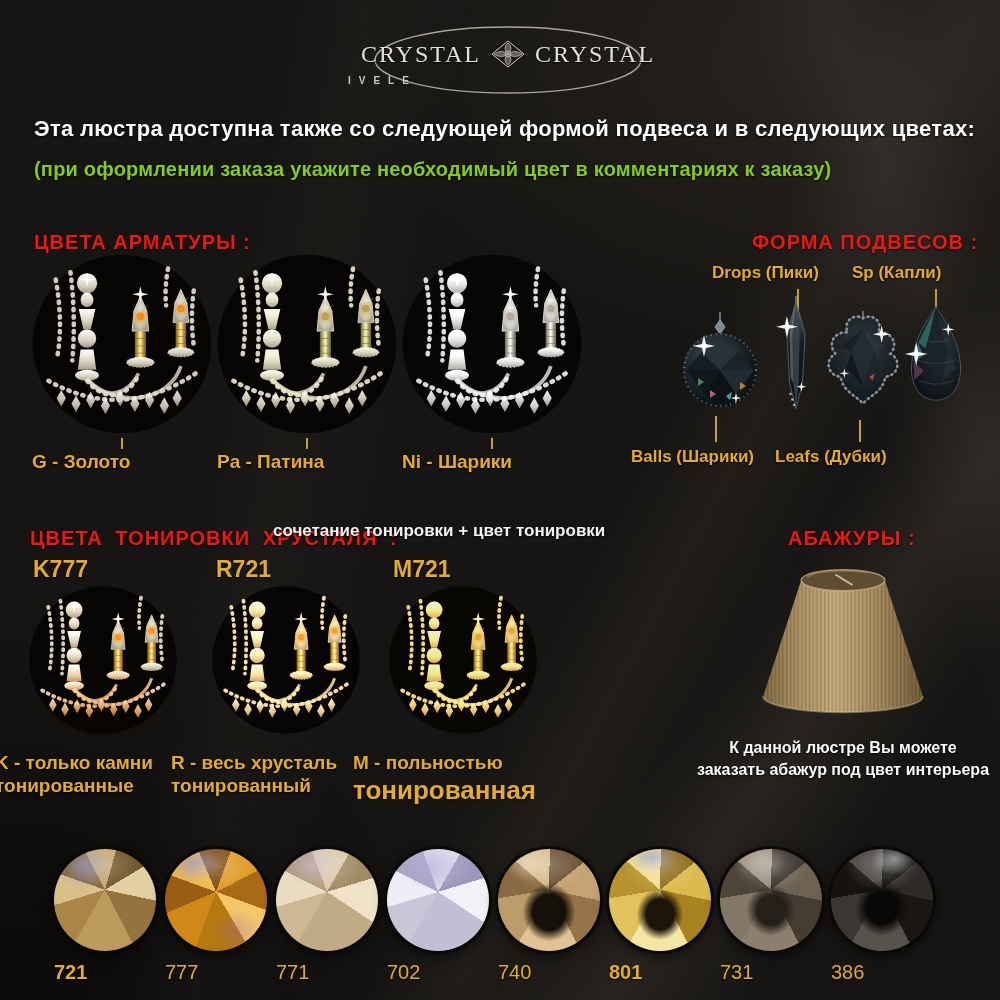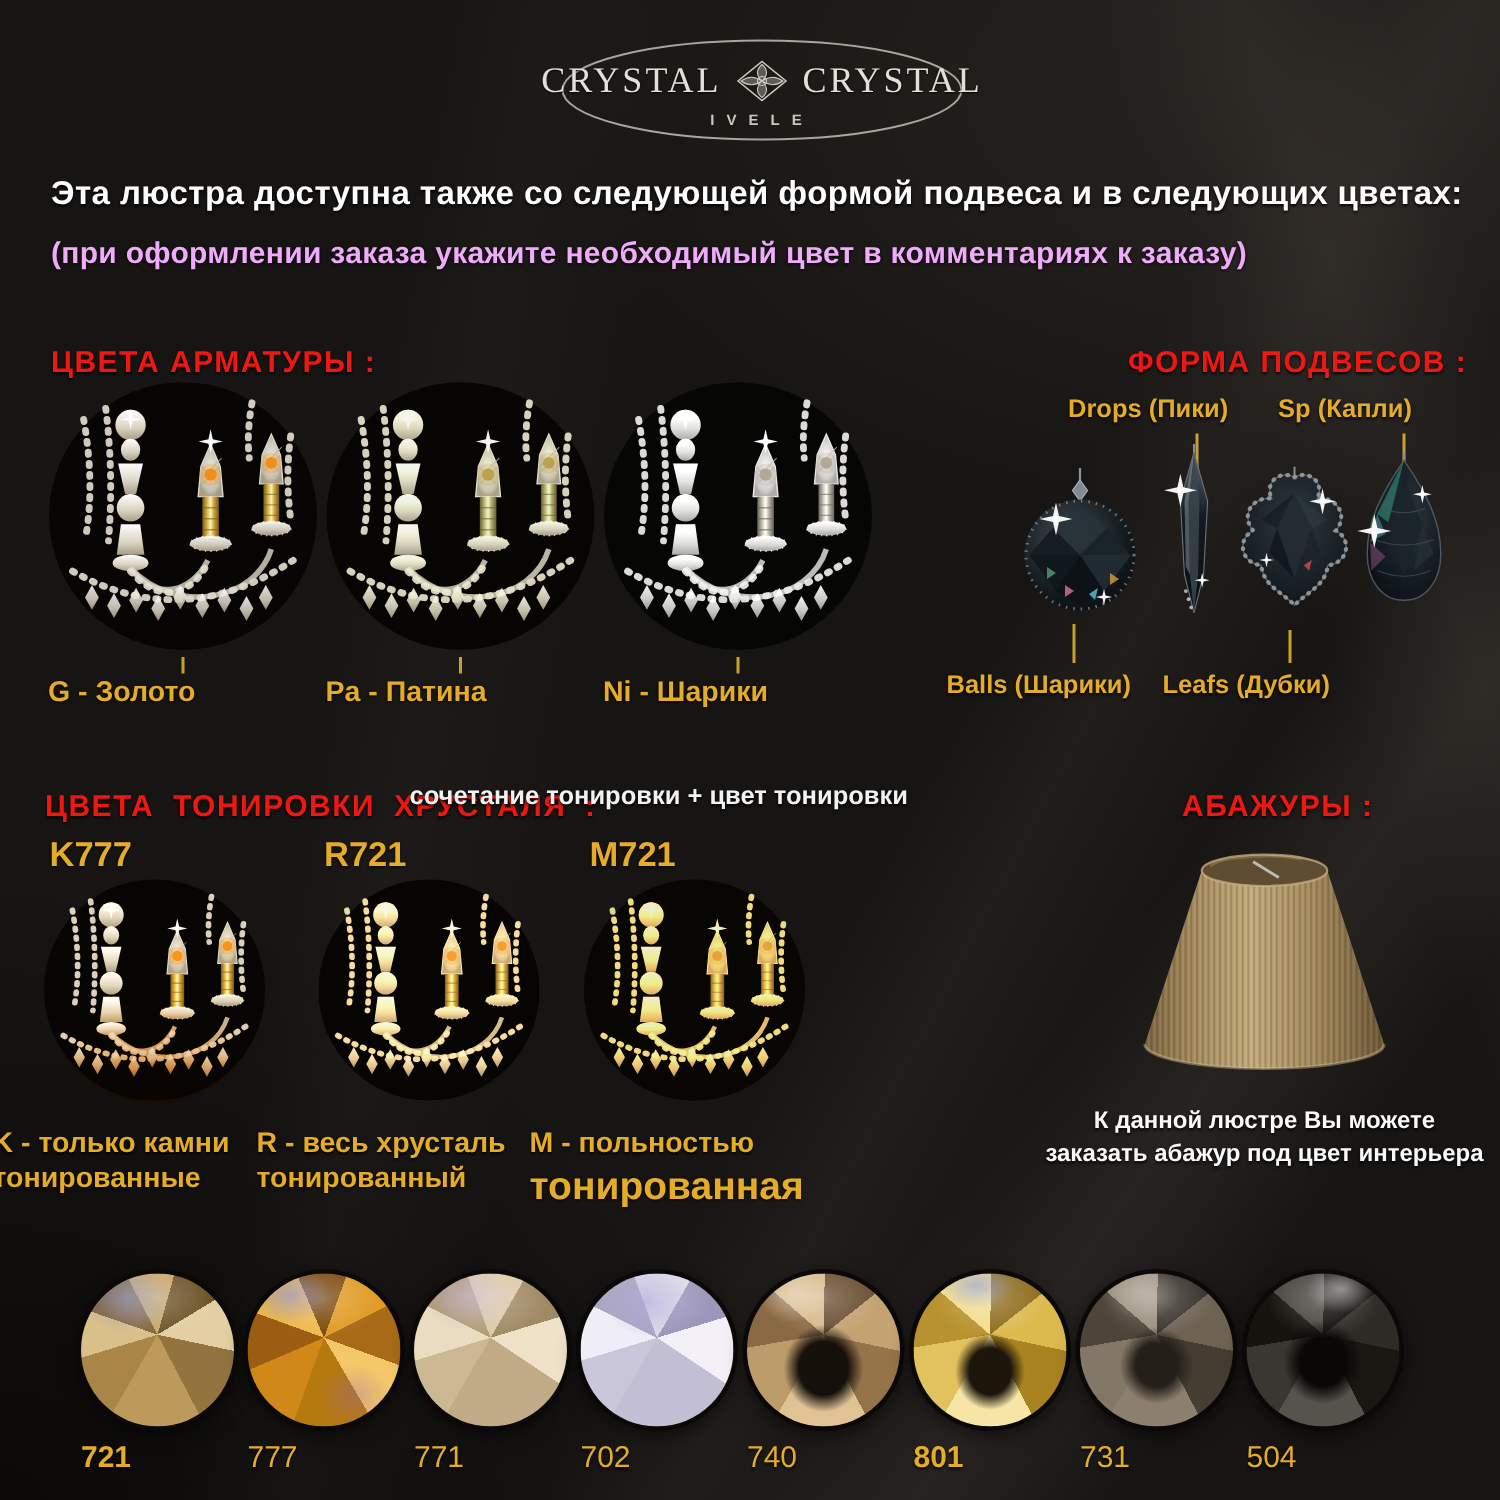--- a/index.html
+++ b/index.html
@@ -15,21 +15,21 @@
       linear-gradient(118deg, rgba(0,0,0,0) 58%, rgba(110,100,92,0.10) 64%, rgba(0,0,0,0) 72%),
       linear-gradient(125deg, rgba(0,0,0,0) 70%, rgba(140,130,120,0.13) 77%, rgba(0,0,0,0) 85%),
       linear-gradient(100deg, rgba(0,0,0,0) 25%, rgba(90,85,78,0.08) 31%, rgba(0,0,0,0) 40%),
       linear-gradient(70deg, rgba(0,0,0,0) 80%, rgba(120,112,104,0.10) 87%, rgba(0,0,0,0) 94%),
       radial-gradient(900px 500px at 88% 6%, rgba(100,92,84,0.20), rgba(0,0,0,0) 60%),
       radial-gradient(800px 700px at 0% 100%, rgba(0,0,0,0.55), rgba(0,0,0,0) 60%),
       #171513;
   }
   .txt{position:absolute;white-space:nowrap;text-shadow:0 1px 2px rgba(0,0,0,.85);}
   .white-lead{font-size:22px;letter-spacing:.3px;color:#fdfdfd;font-weight:bold;}
-  .red-note{font-size:20px;color:#f0abfc;font-weight:bold;letter-spacing:.2px;}
+  .red-note{font-size:20px;color:#84cc16;font-weight:bold;letter-spacing:.2px;}
   .red-head{font-size:20px;color:#ee1711;font-weight:bold;letter-spacing:1px;margin-top:10px;}
   .gold-label{color:#e5ac28;font-weight:bold;text-align:left;}
   .white-sub{font-size:17px;color:#f2f2f2;font-weight:bold;}
   .tick{position:absolute;width:2px;background:#c9a02a;}
   .photo-circle{position:absolute;border-radius:50%;}
   .photo-circle svg{display:block;width:100%;height:100%;}
   .tint-pa{filter:sepia(0.35) hue-rotate(12deg) saturate(0.75) brightness(0.96);}
   .tint-ni{filter:saturate(0.12) brightness(1.08);}
   .tint-k{filter:sepia(0.15) saturate(1.2);}
   .tint-r{filter:sepia(0.6) saturate(1.6) brightness(0.97);}
@@ -72,21 +72,21 @@
     conic-gradient(from 210deg at 50% 40%, #837767 0 14%, #4e443a 14% 28%, #9a8d7c 28% 42%, #38302a 42% 56%, #6e6252 56% 70%, #453c32 70% 84%, #8c7f6e 84% 100%);}
   .c781{background:
     radial-gradient(42% 44% at 50% 58%, #0a0806 0 36%, rgba(10,8,6,0) 62%),
     radial-gradient(38% 26% at 62% 10%, rgba(225,225,225,.55), transparent 60%),
     conic-gradient(from 210deg at 50% 40%, #3a3733 0 14%, #16130f 14% 28%, #48443f 28% 42%, #0e0c09 42% 56%, #2e2b27 56% 70%, #1a1713 70% 84%, #56524c 84% 100%);}
   
   .brand-row{position:absolute;left:348;top:40px;left:348px;width:320px;display:flex;
     justify-content:center;align-items:center;gap:9px;}
   .brand-word{font-family:"Liberation Serif","DejaVu Serif",serif;font-size:24px;
     letter-spacing:2px;color:#e2e0d6;text-shadow:0 1px 1px rgba(0,0,0,.9);}
-  .brand-sub{position:absolute;left:348px;top:75px;width:320px;text-align:center;
+  .brand-sub{position:absolute;left:348px;top:75px;width:320px;text-align:left;
     font-size:10px;letter-spacing:8px;color:#cac8be;font-weight:bold;}
   .beads{stroke:#e6e0d0;stroke-width:5;stroke-dasharray:1.5 6.5;stroke-linecap:round;fill:none;opacity:.9;}
   .armline{stroke:#ded8c8;stroke-width:4;fill:none;opacity:.8;}
 </style>
 </head>
 <body>
 
 <div id="bg"></div>
 
 <svg width="0" height="0" style="position:absolute" aria-hidden="true">
@@ -358,13 +358,13 @@
 <div class="crystal c731" style="left:720px;top:849px"></div>
 <div class="crystal c781" style="left:831px;top:849px"></div>
 
 <div class="txt gold-label" style="left:54px;top:961px;width:102px;font-size:20px;font-weight:bold">721</div>
 <div class="txt gold-label" style="left:165px;top:961px;width:102px;font-size:20px;font-weight:normal">777</div>
 <div class="txt gold-label" style="left:276px;top:961px;width:102px;font-size:20px;font-weight:normal">771</div>
 <div class="txt gold-label" style="left:387px;top:961px;width:102px;font-size:20px;font-weight:normal">702</div>
 <div class="txt gold-label" style="left:498px;top:961px;width:102px;font-size:20px;font-weight:normal">740</div>
 <div class="txt gold-label" style="left:609px;top:961px;width:102px;font-size:20px;font-weight:bold">801</div>
 <div class="txt gold-label" style="left:720px;top:961px;width:102px;font-size:20px;font-weight:normal">731</div>
-<div class="txt gold-label" style="left:831px;top:961px;width:102px;font-size:20px;font-weight:normal">504</div>
+<div class="txt gold-label" style="left:831px;top:961px;width:102px;font-size:20px;font-weight:normal">386</div>
 
 </body></html>

